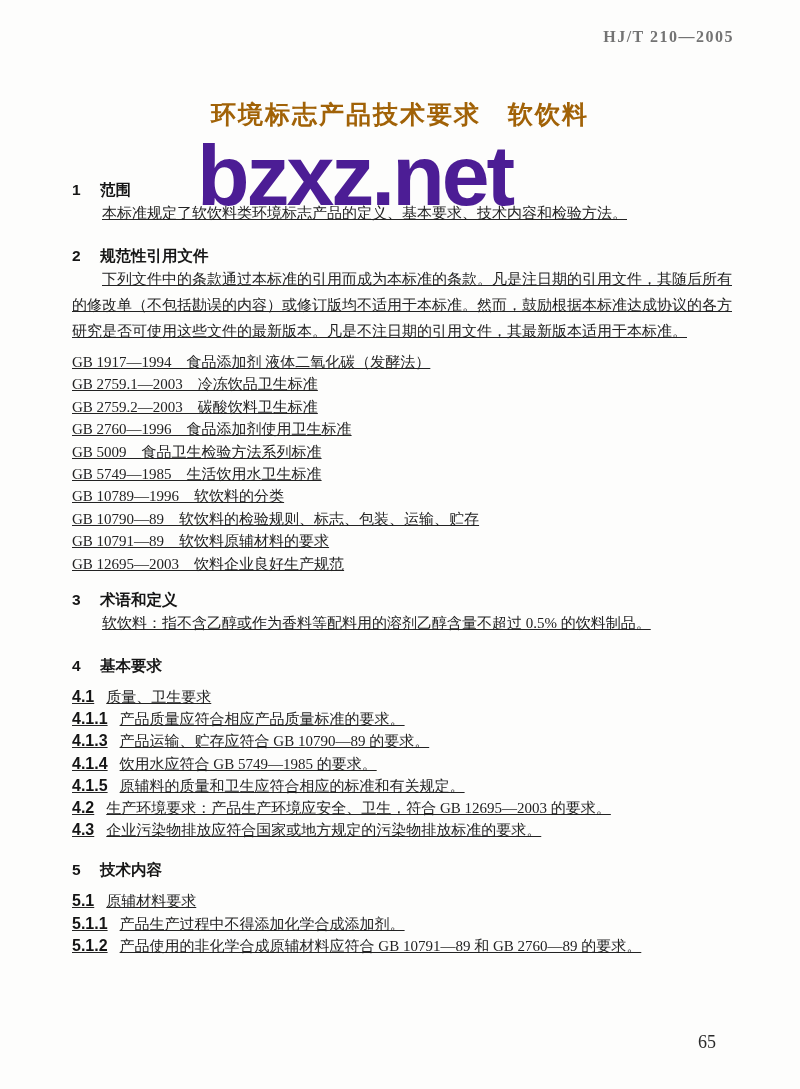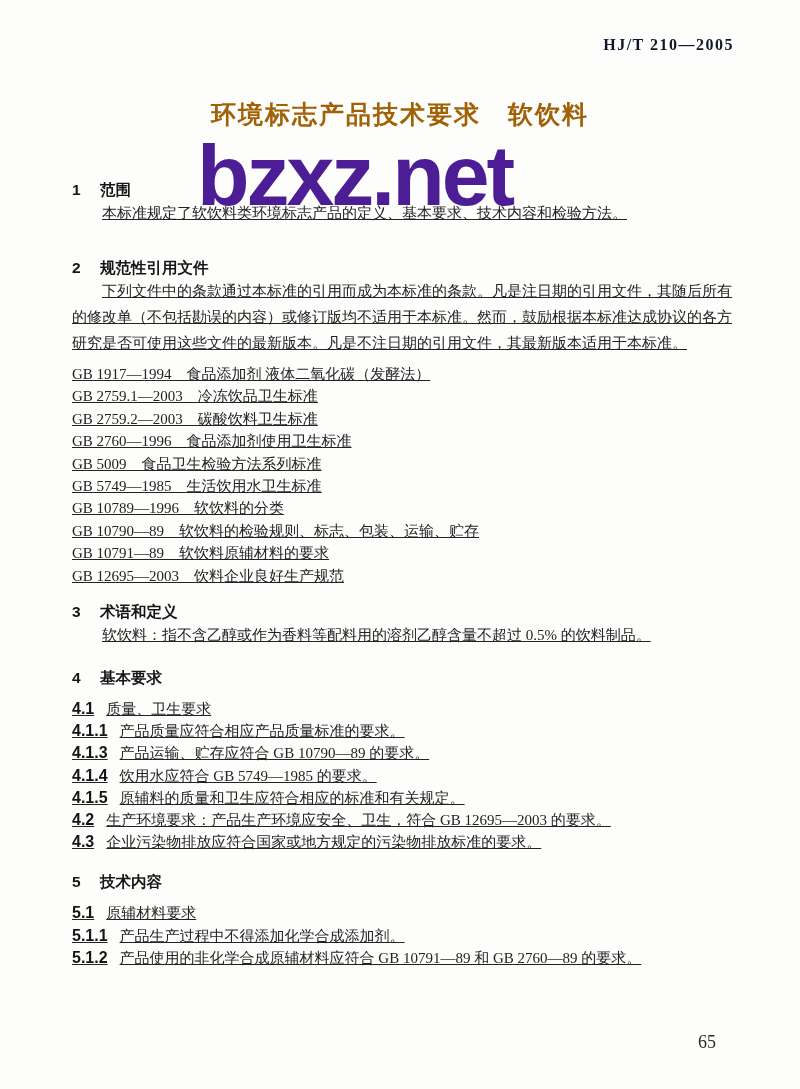--- a/index.html
+++ b/index.html
@@ -6,23 +6,23 @@
   .page{
     position:relative;
     width:800px;height:1089px;
     margin:0 auto;
     background:#fdfdfc;
     overflow:hidden;
     color:#222;
     font-family:"Liberation Serif","DejaVu Serif",serif;
   }
   .std-code{
-    position:absolute;top:36px;right:66px;
+    position:absolute;top:28px;right:66px;
     font-size:16px;font-weight:bold;letter-spacing:1.5px;
-    color:#0f172a;
+    color:#737373;
   }
   .doc-title{
     position:absolute;top:98px;left:0;width:100%;
     text-align:center;
     font-family:"Liberation Sans","DejaVu Sans",sans-serif;
     font-size:25px;font-weight:bold;letter-spacing:2px;
     color:#a16207;
   }
   .watermark{
     position:absolute;top:126px;left:197px;
@@ -40,21 +40,21 @@
   }
   .sec-head{
     font-family:"Liberation Sans","DejaVu Sans",sans-serif;
     font-size:15.5px;font-weight:bold;color:#161616;
     line-height:20px;
   }
   .sec-head .num{display:inline-block;min-width:14px;margin-right:14px;}
   .content p{margin:0;text-decoration:underline;}
   .para{text-indent:2em;text-align:justify;}
   .first-para{margin-top:15px;}
-  .sh2{margin-top:32px;}
+  .sh2{margin-top:20px;}
   .p-refs-intro{margin-top:13px;}
   .refs{margin-top:7px;}
   .ref{margin-left:26px;line-height:22.4px;}
   .sh3{margin-top:15px;}
   .def{margin-top:13px;}
   .sh4{margin-top:20px;}
   .clauses{margin-top:10px;}
   .clause{line-height:22.2px;}
   .cnum{
     font-family:"Liberation Sans","DejaVu Sans",sans-serif;

